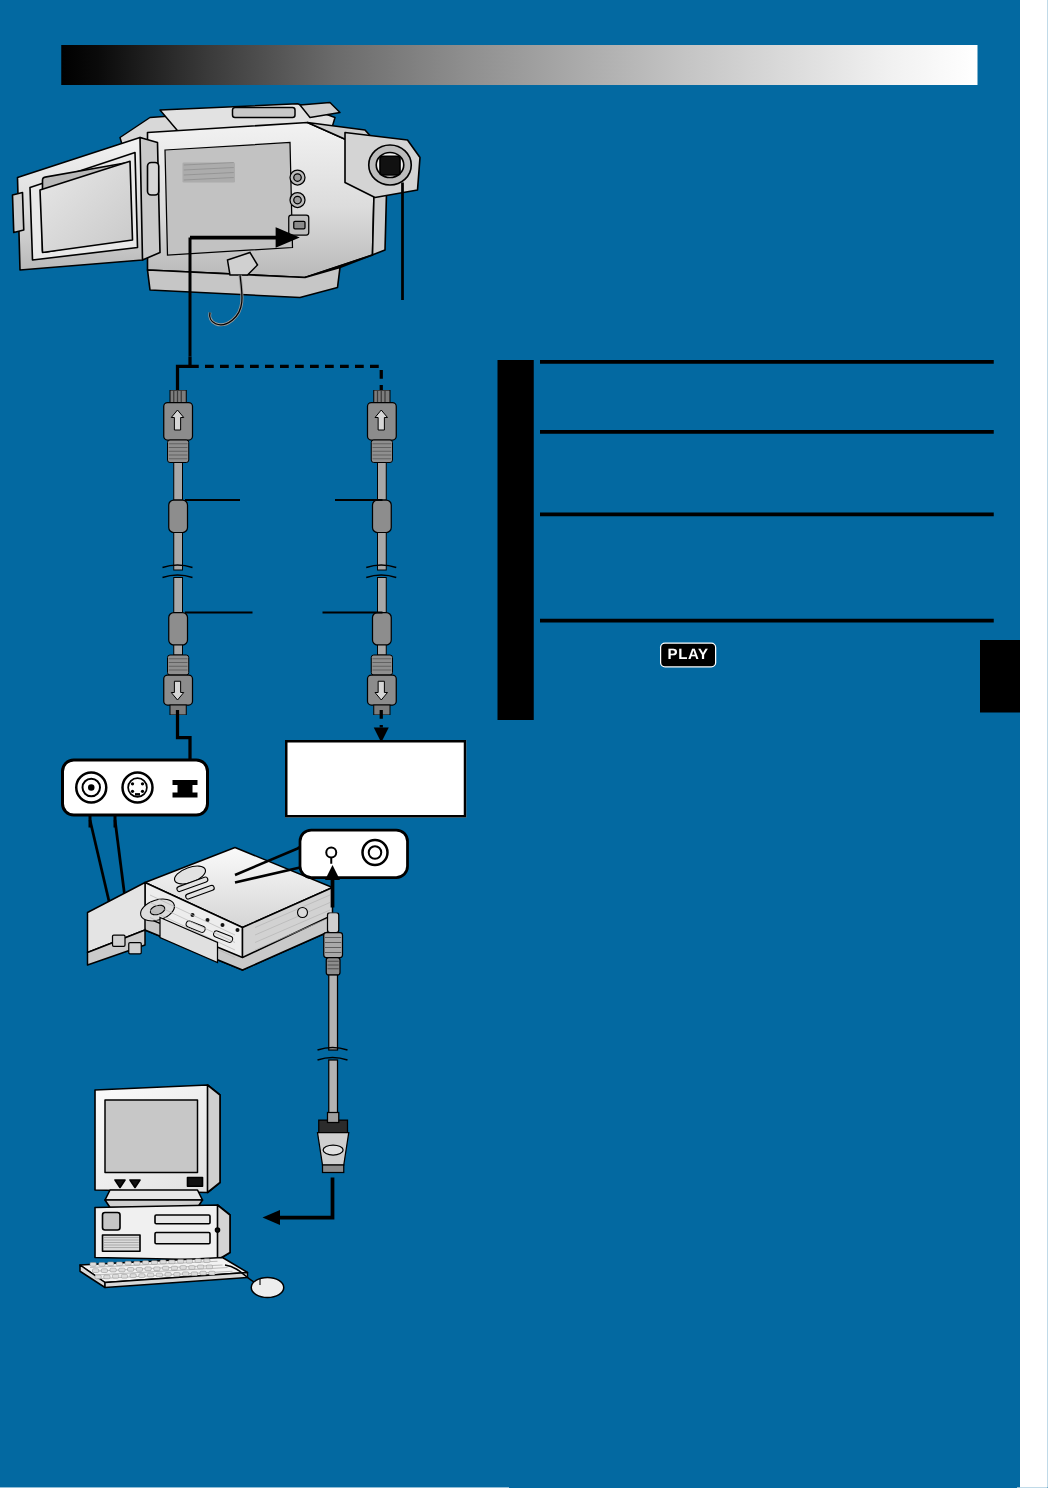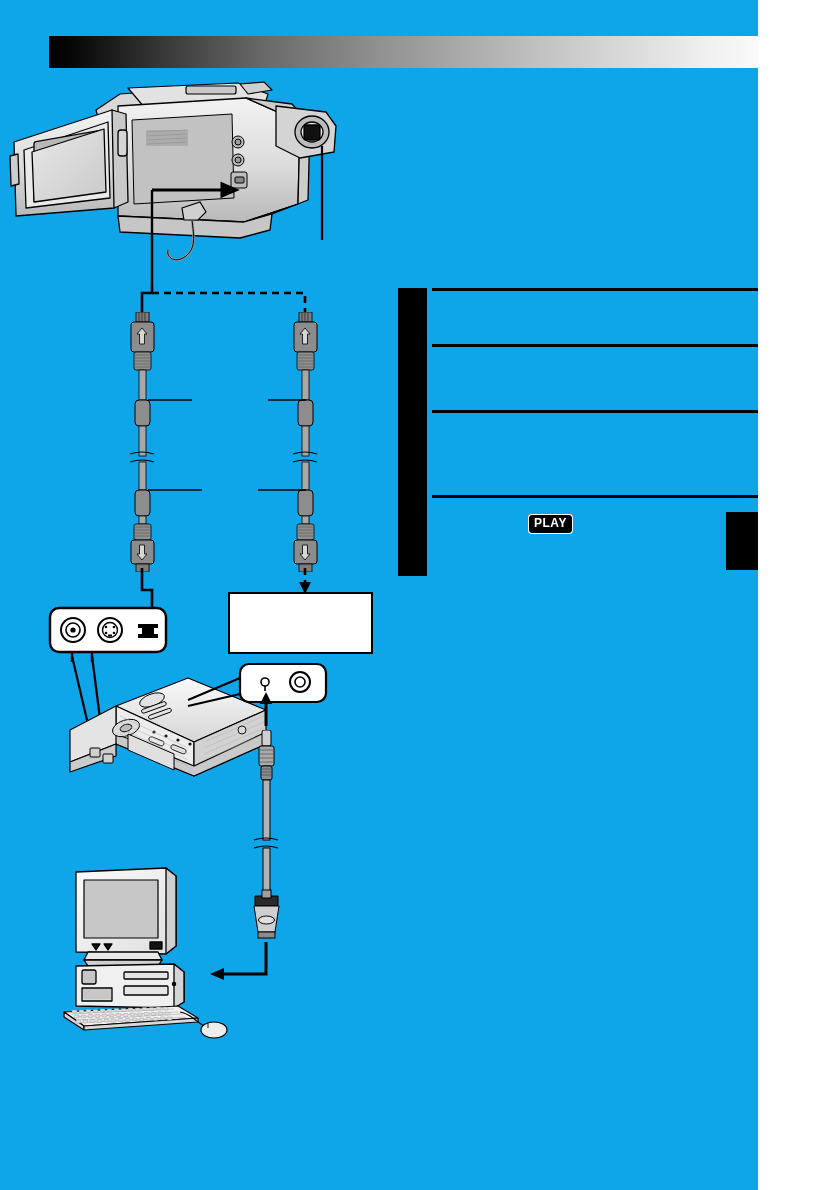--- a/index.html
+++ b/index.html
@@ -6,23 +6,23 @@
   html, body {
     margin: 0;
     padding: 0;
     background: #ffffff;
   }
   body {
     font-family: "Liberation Sans", sans-serif;
   }
   .page {
     position: relative;
-    width: 758px;
+    width: 816px;
     height: 1190px;
-    background: #0ea5e9;
+    background: #0369a1;
     overflow: hidden;
   }
 
   
   .header-bar {
     position: absolute;
     left: 49px;
     top: 36px;
     width: 733px;
     height: 32px;

